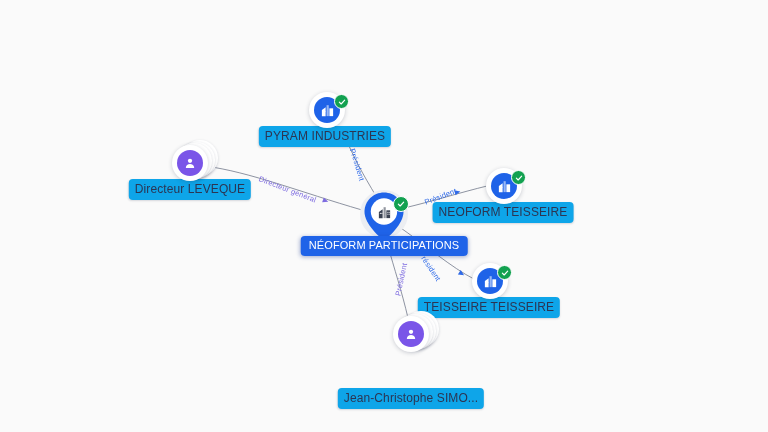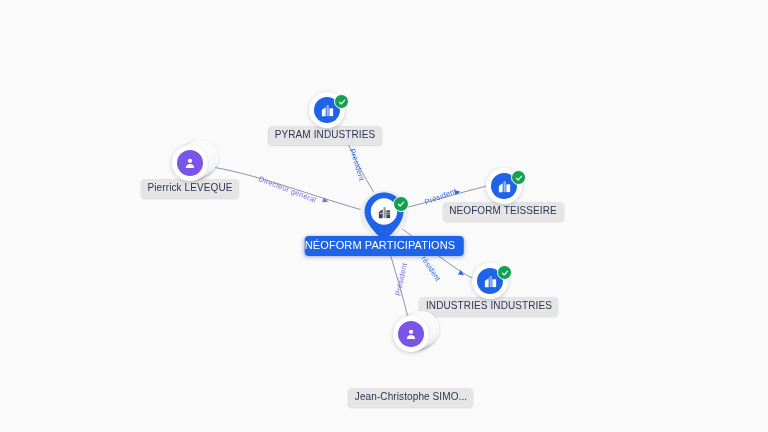--- a/index.html
+++ b/index.html
@@ -76,35 +76,35 @@
     display: flex;
     align-items: center;
     justify-content: center;
   }
 
   
   .label {
     position: absolute;
     transform: translateX(-50%);
     white-space: nowrap;
-    background: #e5e5e5;
+    background: #0ea5e9;
     color: #2c3553;
-    font-size: 10px;
+    font-size: 12px;
     line-height: 1;
     padding: 4px 6px 5px 6px;
     border-radius: 4px;
     box-shadow: 0 1px 2px rgba(30,40,70,.16);
     letter-spacing: .1px;
   }
   .label.selected {
     background: #1f63e8;
     color: #ffffff;
     box-shadow: 0 1px 4px rgba(20,50,140,.40);
     font-size: 11px;
-    padding: 4px 8px 5px 0;
+    padding: 4px 8px 5px 8px;
   }
   .pin-halo {
     position: absolute;
     left: -24px;
     top: -24px;
     width: 48px;
     height: 48px;
     border-radius: 50%;
     background: #eceef2;
   }
@@ -253,35 +253,35 @@
               <rect x="18.8" y="14.0" width="1.5" height="1.5" fill="#ffffff"></rect>
             </svg>
           </div>
         </div>
         <div class="badge" style="left: 7px; top: -16px; z-index: 6;">
           <svg width="8" height="8" viewBox="0 0 24 24">
             <path d="M4 12.5 L9.5 18 L20 6.5" stroke="#ffffff" stroke-width="3.4" fill="none" stroke-linecap="round" stroke-linejoin="round"></path>
           </svg>
         </div>
       </div>
-      <div class="label" style="left: 489px; top: 297px;">INDUSTRIES INDUSTRIES</div>
+      <div class="label" style="left: 489px; top: 297px;">TEISSEIRE TEISSEIRE</div>
       <div class="node" style="left: 190px; top: 163px;">
         <div class="deck" style="left: -8px; top: -23px; z-index: 0;"></div>
         <div class="deck" style="left: -11px; top: -21.5px; z-index: 1;"></div>
         <div class="deck" style="left: -14px; top: -20px; z-index: 2;"></div>
         <div class="disc" style="left: -18px; top: -18px; z-index: 5;">
           <div class="inner-circle person">
             <svg width="14" height="14" viewBox="0 0 24 24">
               <circle cx="12" cy="8.2" r="3.7" fill="#ffffff"></circle>
               <path d="M4.8 20.5c0-4.1 3.3-6.6 7.2-6.6s7.2 2.5 7.2 6.6z" fill="#ffffff"></path>
             </svg>
           </div>
         </div>
       </div>
-      <div class="label" style="left: 190px; top: 179px;">Pierrick LEVEQUE</div>
+      <div class="label" style="left: 190px; top: 179px;">Directeur LEVEQUE</div>
       <div class="node" style="left: 411px; top: 334px;">
         <div class="deck" style="left: -8px; top: -23px; z-index: 0;"></div>
         <div class="deck" style="left: -11px; top: -21.5px; z-index: 1;"></div>
         <div class="deck" style="left: -14px; top: -20px; z-index: 2;"></div>
         <div class="disc" style="left: -18px; top: -18px; z-index: 5;">
           <div class="inner-circle person">
             <svg width="14" height="14" viewBox="0 0 24 24">
               <circle cx="12" cy="8.2" r="3.7" fill="#ffffff"></circle>
               <path d="M4.8 20.5c0-4.1 3.3-6.6 7.2-6.6s7.2 2.5 7.2 6.6z" fill="#ffffff"></path>
             </svg>

